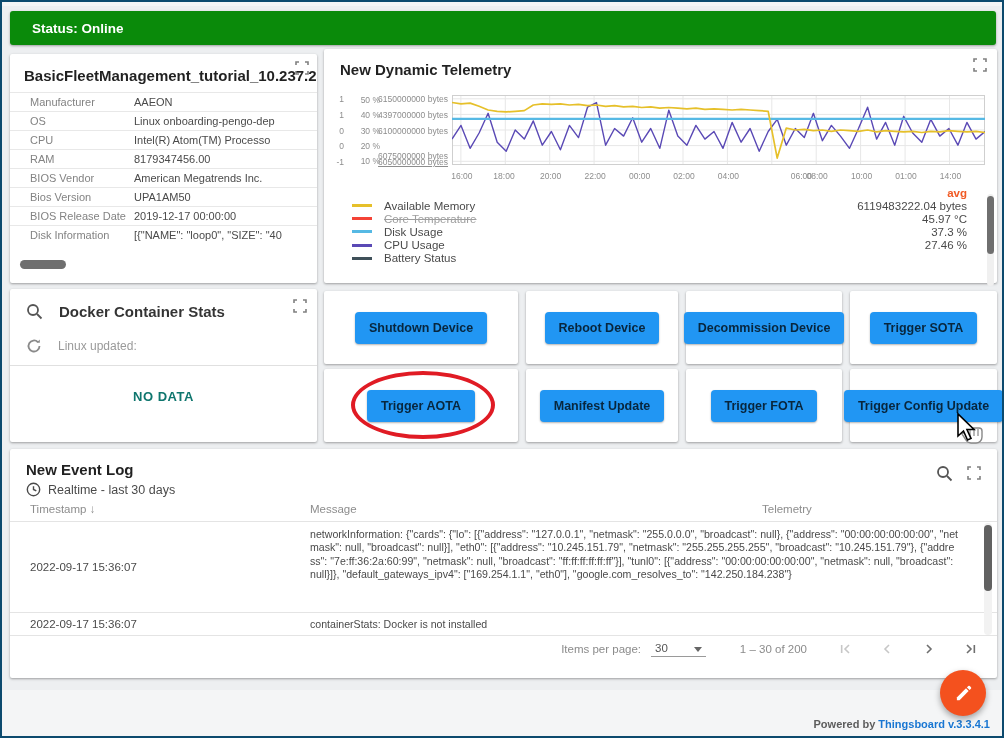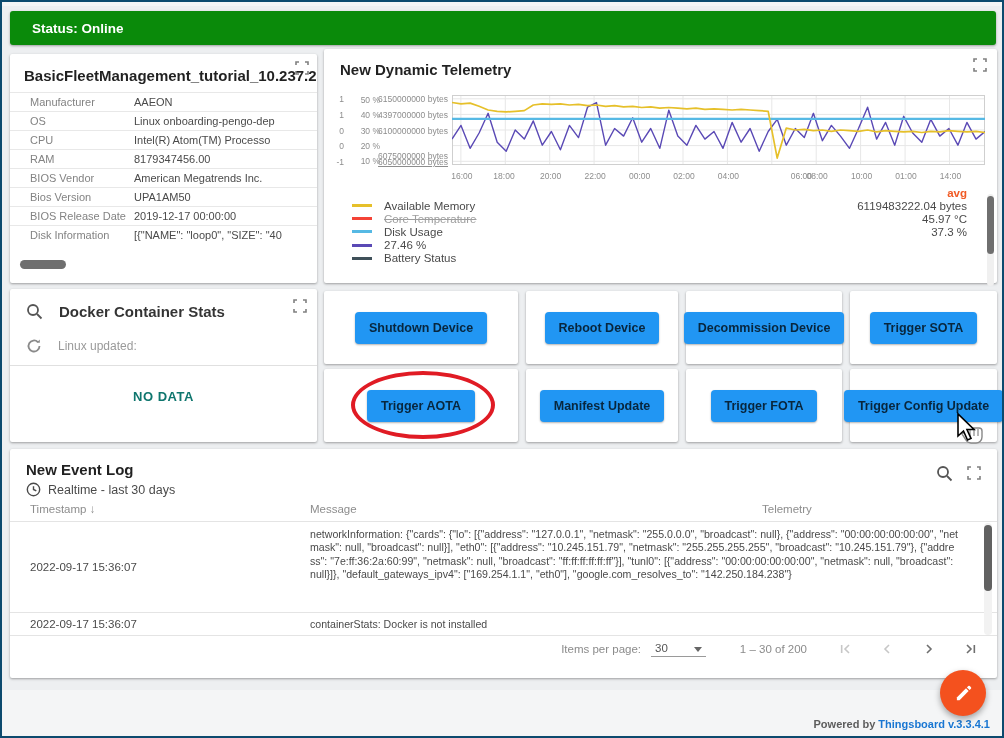--- a/index.html
+++ b/index.html
@@ -212,20 +212,21 @@
             <span class="lname">Core Temperature</span>
             <span class="lval">45.97 °C</span>
           </div>
           <div class="lrow">
             <span class="lswatch" style="border-top-color: rgb(86, 185, 228);"></span>
             <span class="lname">Disk Usage</span>
             <span class="lval">37.3 %</span>
           </div>
           <div class="lrow">
             <span class="lswatch" style="border-top-color: rgb(90, 73, 181);"></span>
+            <span class="lname">CPU Usage</span>
             <span class="lval">27.46 %</span>
           </div>
           <div class="lrow">
             <span class="lswatch" style="border-top-color: rgb(63, 80, 89);"></span>
             <span class="lname">Battery Status</span>
             <span class="lval"></span>
           </div>
         </div>
     </div>
     <div class="vtrack">

